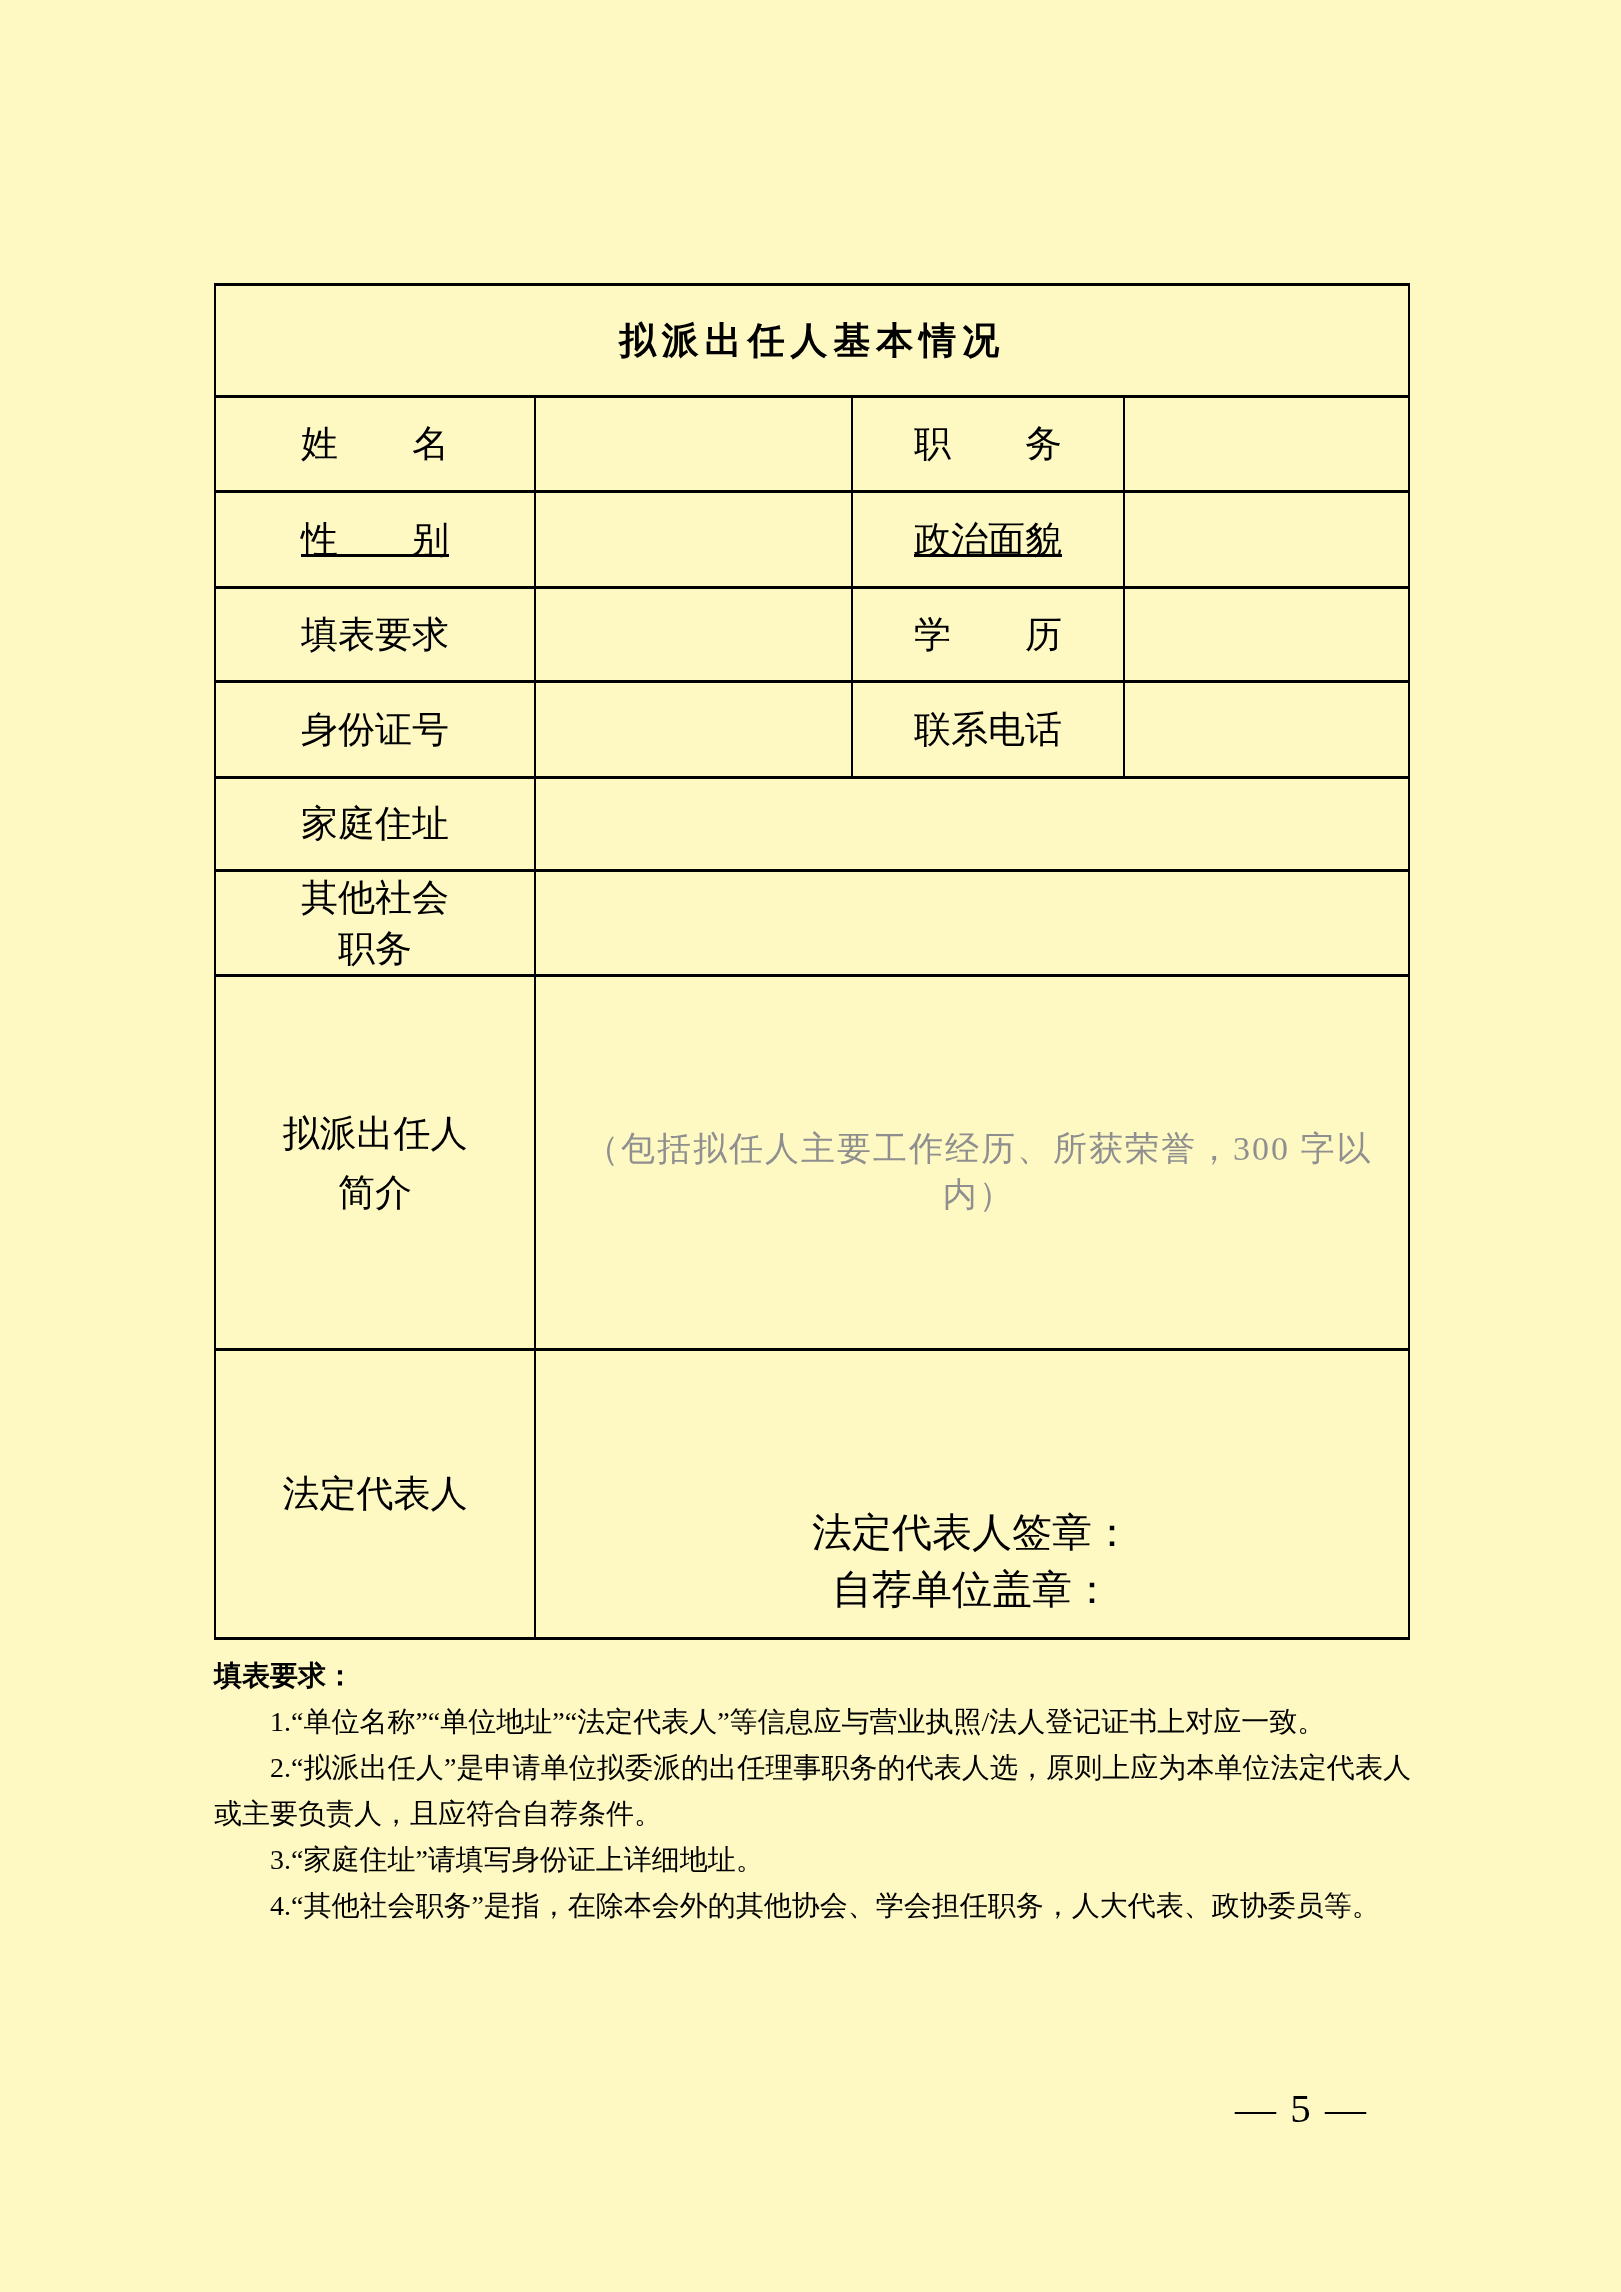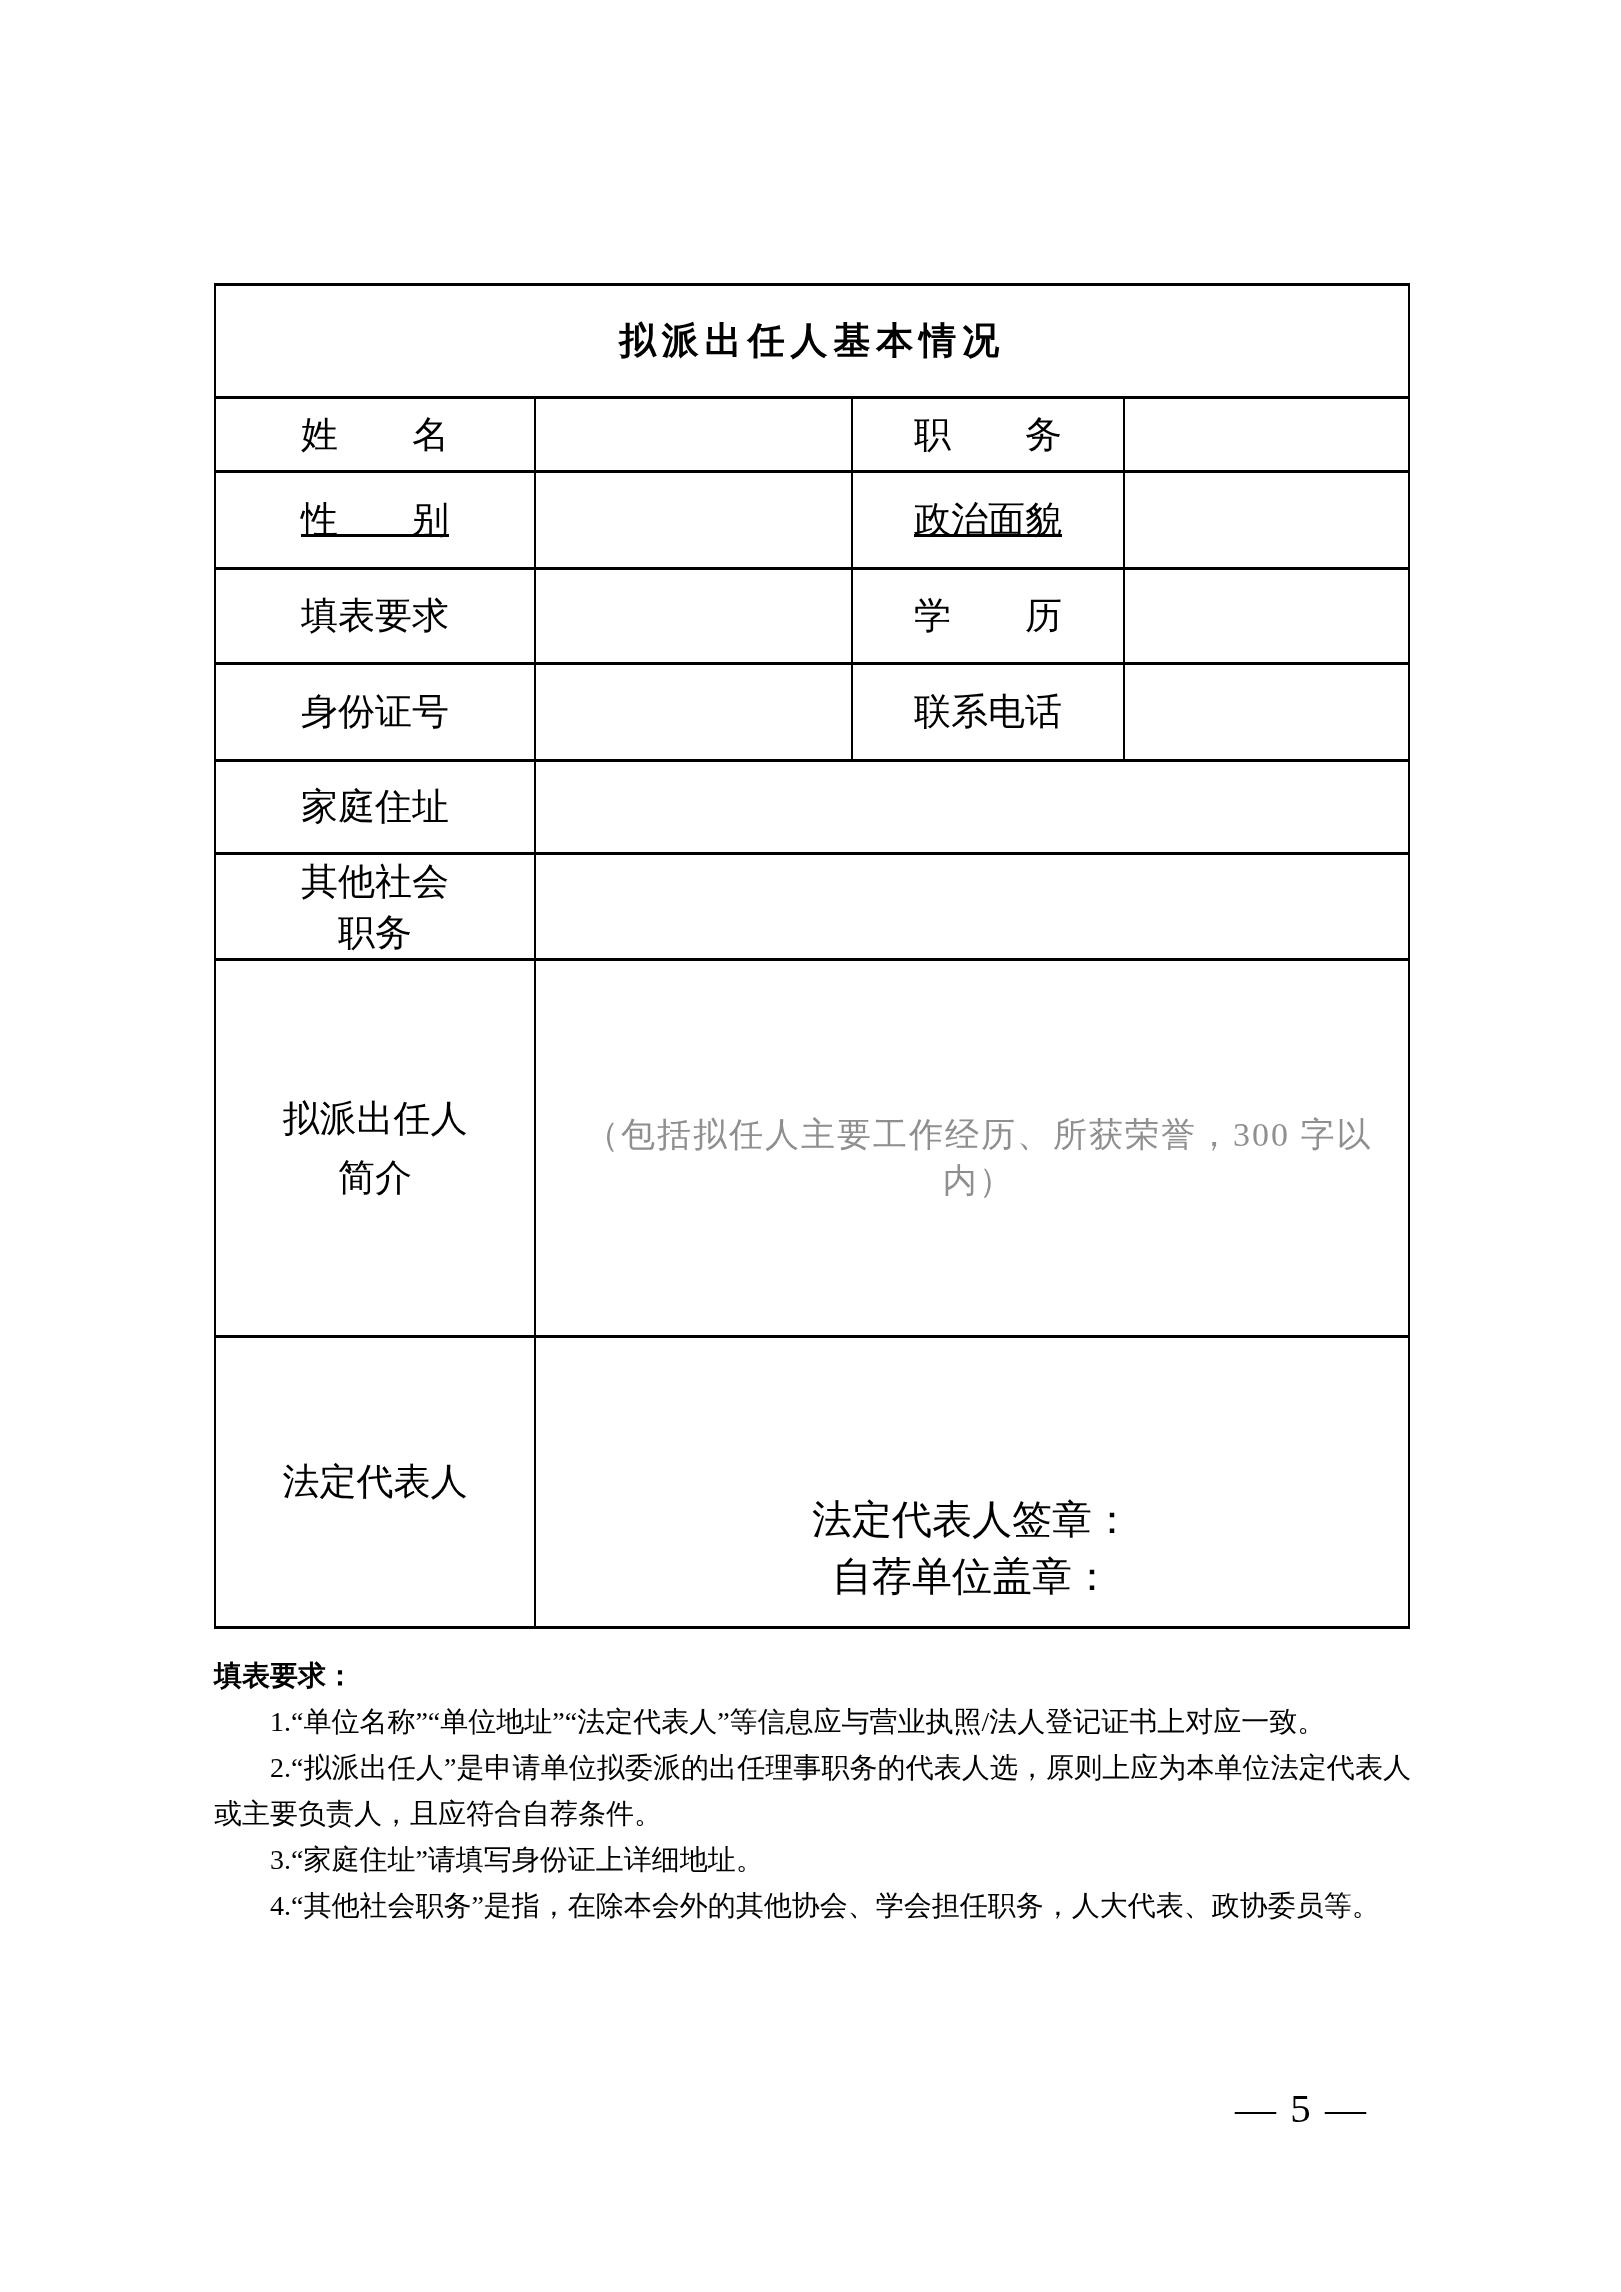--- a/index.html
+++ b/index.html
@@ -1,40 +1,40 @@
 <!DOCTYPE html>
 <html><head>
 <meta charset="utf-8">
 <style>
   html,body{margin:0;padding:0;background:#e8e8e8;}
   .page{
     position:relative;
     width:1621px;height:2293px;
-    background:#ffffff;
+    background:#fef9c3;
     font-family:"Liberation Serif","DejaVu Serif",serif;
     color:#000;
     overflow:hidden;
   }
   table.form{
     position:absolute;left:214px;top:283px;
     width:1193px;height:1346px;
     border-collapse:collapse;table-layout:fixed;
     border-left:2.9px solid #000;border-right:2.9px solid #000;
   }
   table.form td{
     border:2px solid #000;
     border-top-width:3.9px;border-bottom-width:3.9px;
     vertical-align:middle;
     text-align:center;
     font-size:37px;
     padding:0;
     overflow:hidden;
   }
   tr.rh-title{height:112px;}
-  tr.rh-a{height:74px;}
+  tr.rh-a{height:95px;}
   tr.rh-b{height:96px;text-decoration:underline;}
   tr.rh-c{height:94px;}
   tr.rh-d{height:96px;}
   tr.rh-e{height:93px;}
   tr.rh-f{height:96px;}
   tr.rh-profile{height:374px;}
   tr.rh-opinion{height:289px;}
   td.title-cell{
     font-size:46px;font-weight:bold;letter-spacing:5.9px;
     text-align:center;vertical-align:middle;

